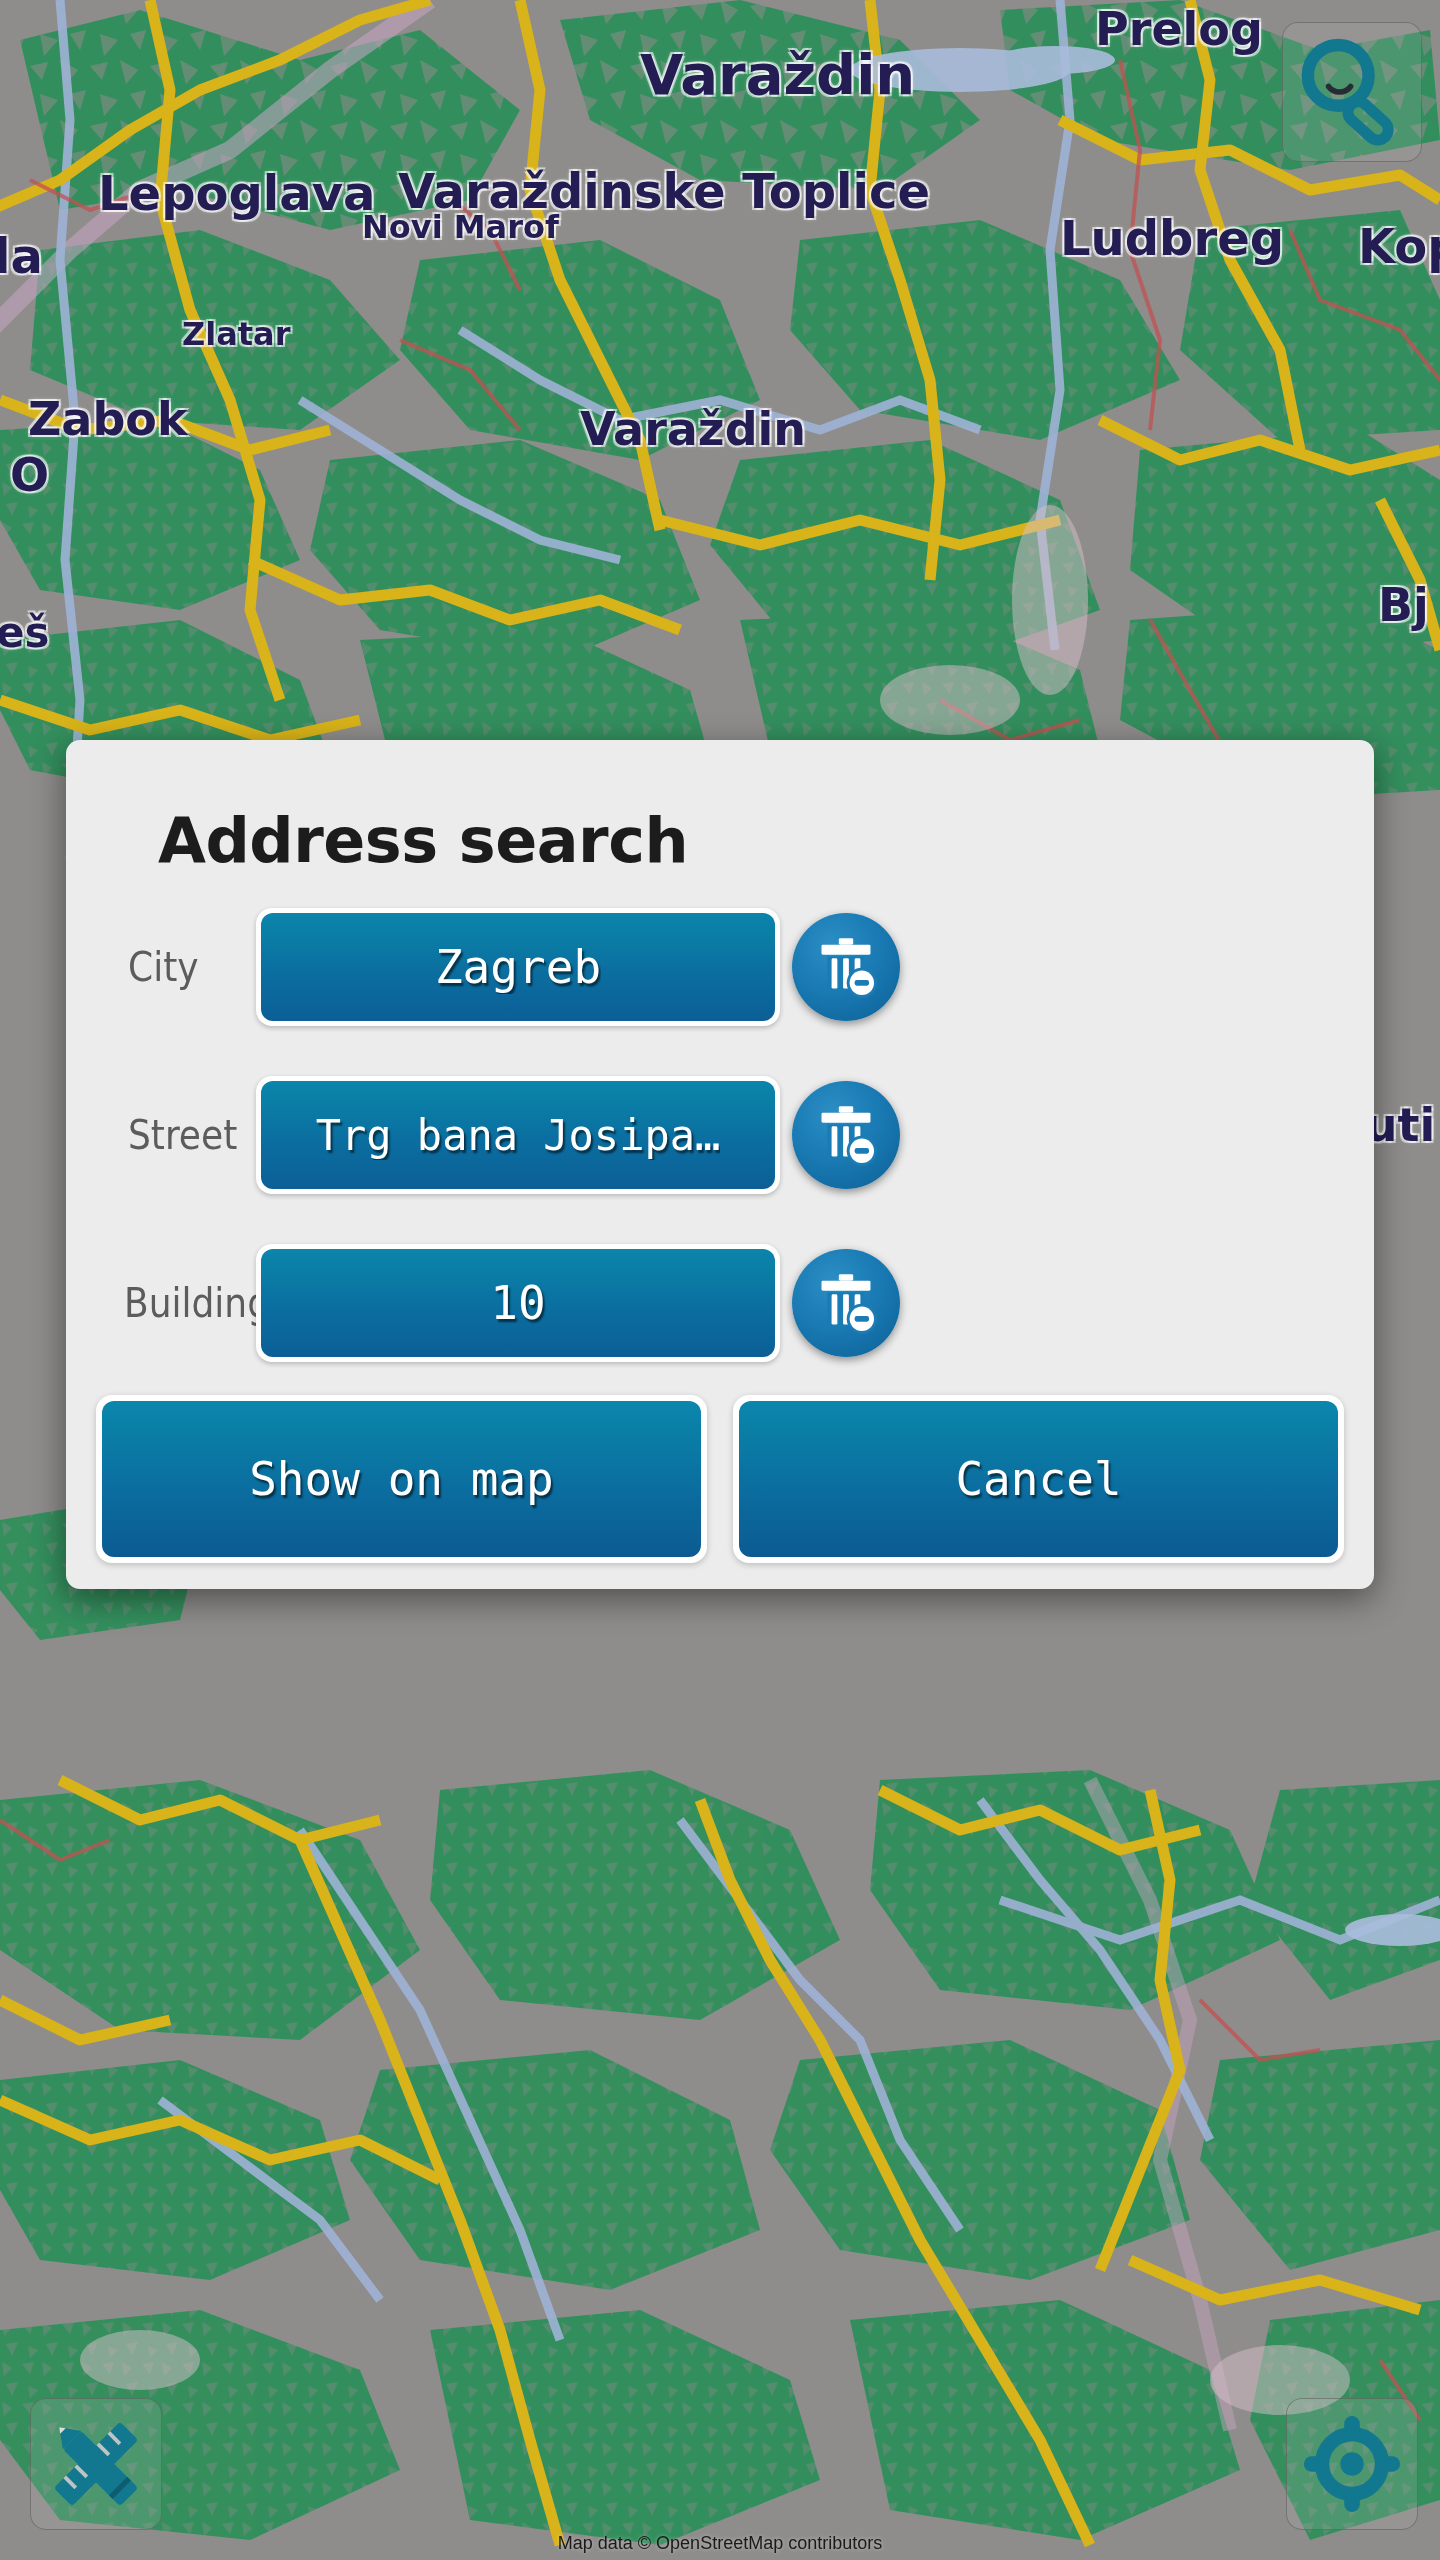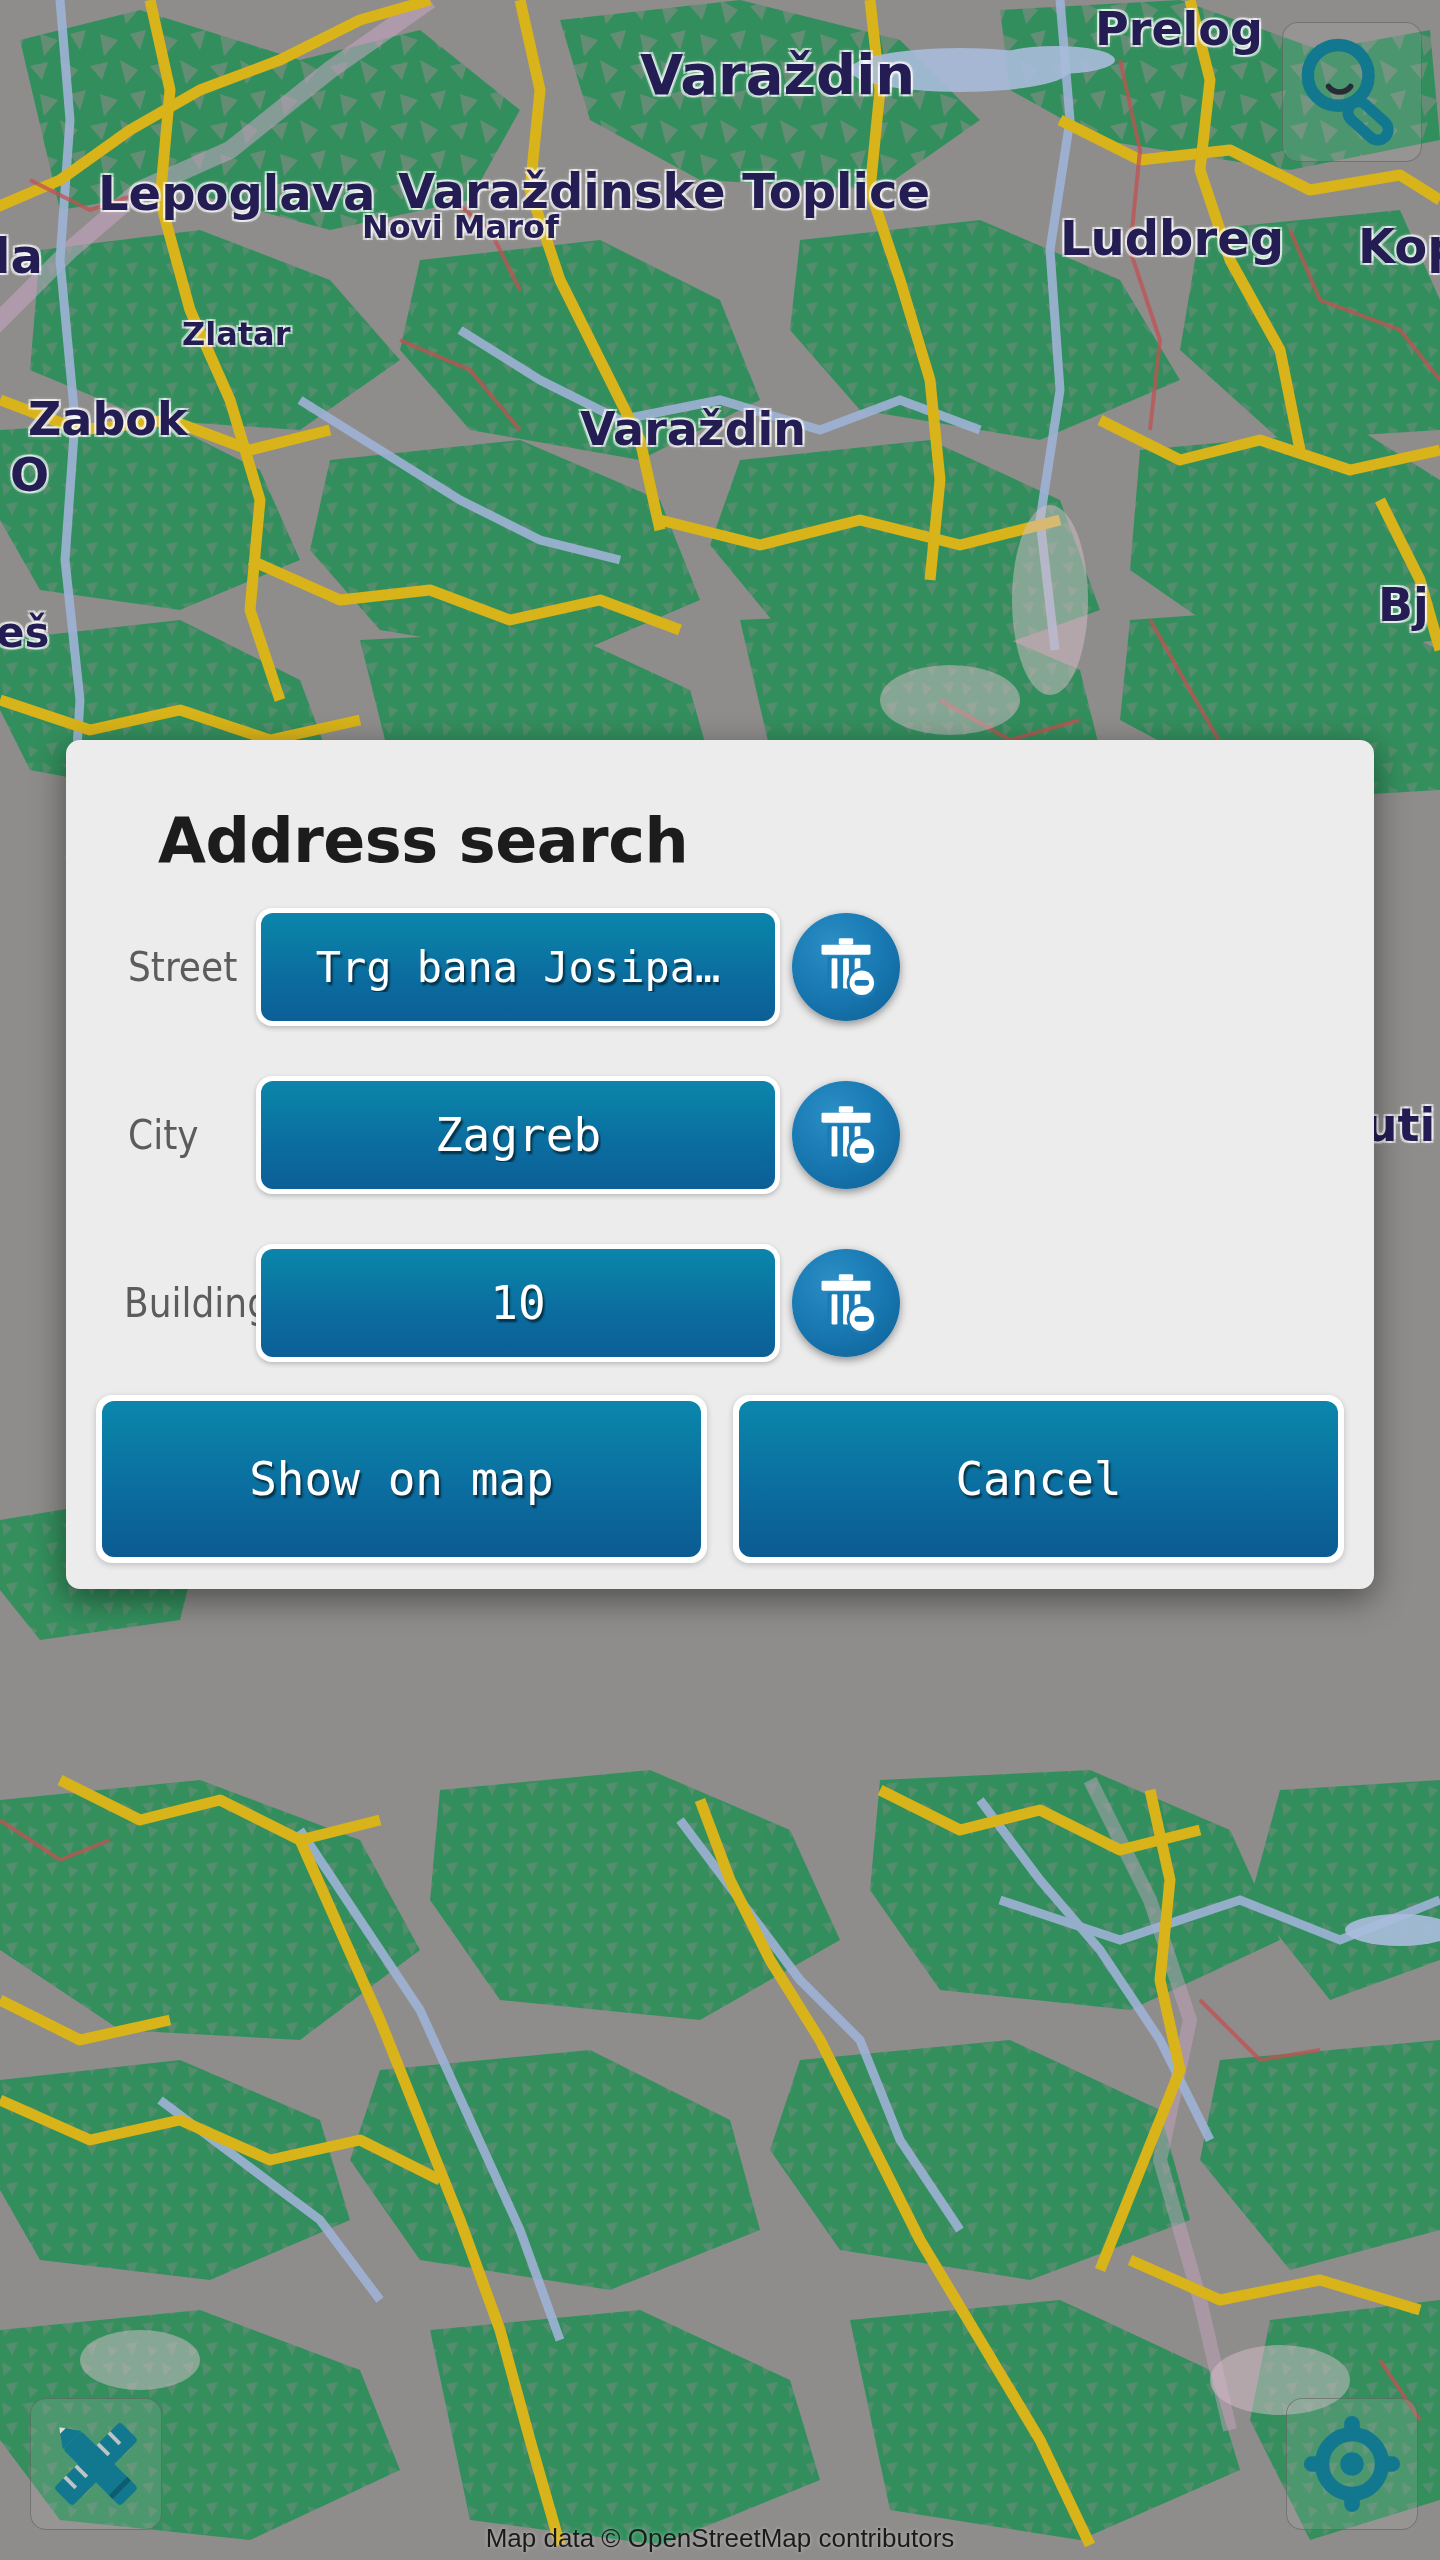--- a/index.html
+++ b/index.html
@@ -50,21 +50,21 @@
   }
   .map-btn svg { display:block; }
 
   
   #attribution {
     position: absolute;
     left: 0;
     right: 0;
     bottom: 6px;
     text-align: center;
-    font-size: 26px;
+    font-size: 18px;
     color: #1b1b1b;
     font-family: "Liberation Sans", sans-serif;
     text-shadow: 0 0 4px rgba(255,255,255,.45);
   }
 
   
   #dialog {
     position: absolute;
     left: 66px;
     top: 740px;
@@ -372,48 +372,48 @@
   </div>
 
   <div id="attribution">Map data © OpenStreetMap contributors</div>
 </div>
 
 <div id="dialog">
 
   <div id="dialog-title">Address search</div>
 
   <div class="field-row">
-    <div class="field-label">Street</div>
+    <div class="field-label">City</div>
     <div class="value-btn">
       <div class="value-btn-inner">
-        <span class="value-text" style="font-size:42px;">Trg bana Josipa…</span>
+        <span class="value-text">Zagreb</span>
       </div>
     </div>
     <div class="trash-btn">
       <svg width="72" height="72" viewBox="0 0 100 100">
         <rect x="40" y="10" width="20" height="9" rx="2" fill="#ffffff"></rect>
         <rect x="16" y="19" width="68" height="14" rx="2" fill="#ffffff"></rect>
         <path d="M24 35 h52 v44 a4 4 0 0 1 -4 4 h-44 a4 4 0 0 1 -4 -4 Z" fill="#1b7cb5"></path>
         <g fill="#ffffff">
           <rect x="30" y="38" width="8" height="42" rx="2"></rect>
           <rect x="46" y="38" width="8" height="42" rx="2"></rect>
           <rect x="62" y="38" width="8" height="42" rx="2"></rect>
         </g>
         <circle cx="72" cy="72" r="21" fill="#1b7cb5"></circle>
         <circle cx="72" cy="72" r="17" fill="#ffffff"></circle>
         <rect x="62" y="68" width="20" height="8" rx="3" fill="#1b7cb5"></rect>
       </svg>
     </div>
   </div>
 
   <div class="field-row">
-    <div class="field-label">City</div>
+    <div class="field-label">Street</div>
     <div class="value-btn">
       <div class="value-btn-inner">
-        <span class="value-text">Zagreb</span>
+        <span class="value-text" style="font-size:42px;">Trg bana Josipa…</span>
       </div>
     </div>
     <div class="trash-btn">
       <svg width="72" height="72" viewBox="0 0 100 100">
         <rect x="40" y="10" width="20" height="9" rx="2" fill="#ffffff"></rect>
         <rect x="16" y="19" width="68" height="14" rx="2" fill="#ffffff"></rect>
         <path d="M24 35 h52 v44 a4 4 0 0 1 -4 4 h-44 a4 4 0 0 1 -4 -4 Z" fill="#1b7cb5"></path>
         <g fill="#ffffff">
           <rect x="30" y="38" width="8" height="42" rx="2"></rect>
           <rect x="46" y="38" width="8" height="42" rx="2"></rect>

